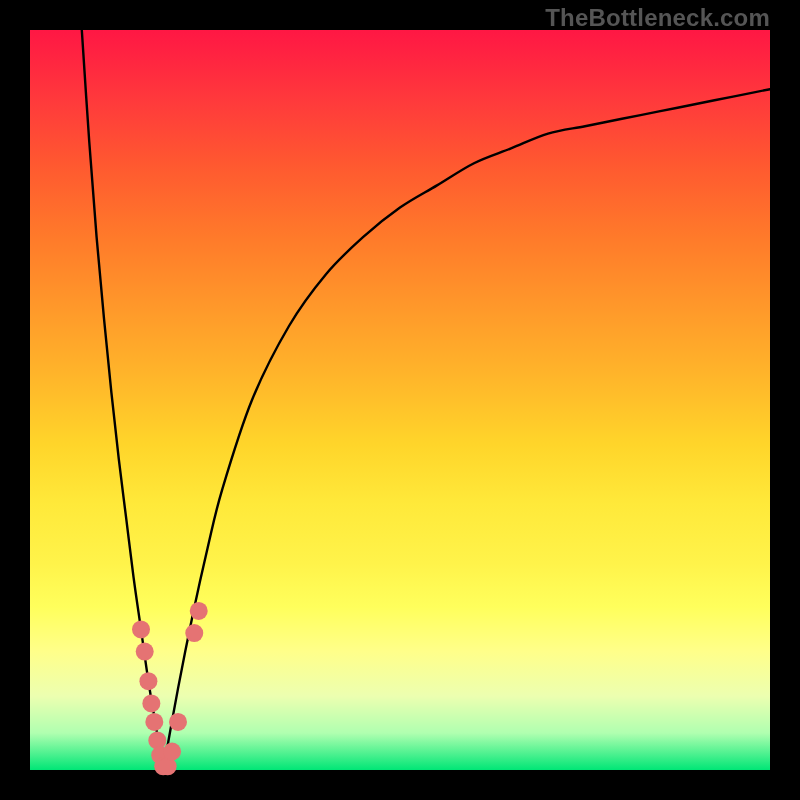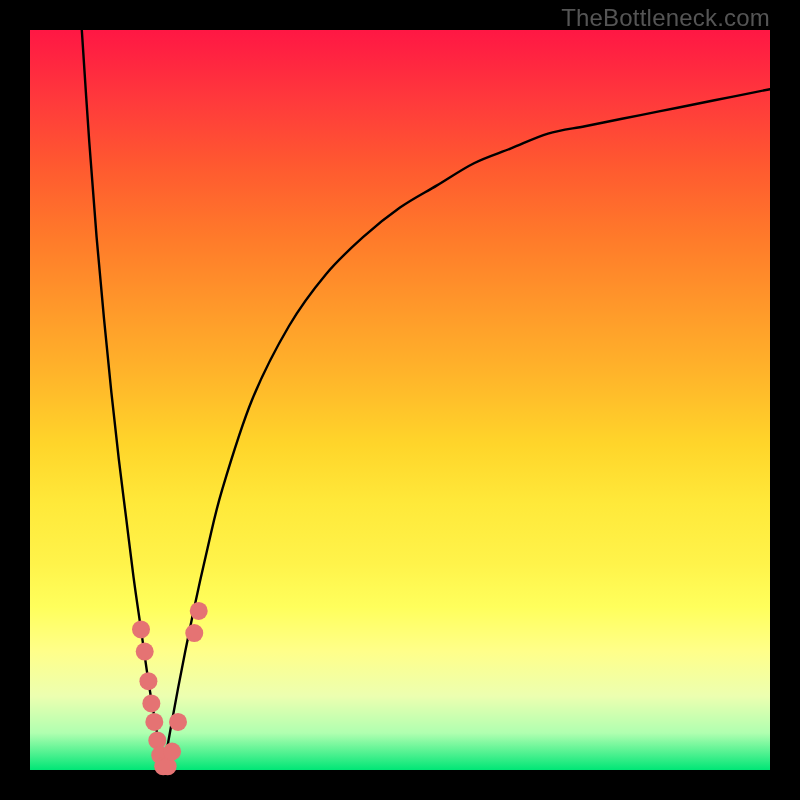--- a/index.html
+++ b/index.html
@@ -42,21 +42,21 @@
       #b0ffb0 95%,
       #00e676 100%
     );
   }
   .attribution {
     position: absolute;
     top: 4px;
     right: 30px;
     color: #555;
     font-size: 24px;
-    font-weight: 400;
+    font-weight: 700;
     letter-spacing: 0.2px;
   }
   svg.curves {
     position: absolute;
     top: 0;
     left: 0;
     width: 740px;
     height: 740px;
     overflow: visible;
   }

